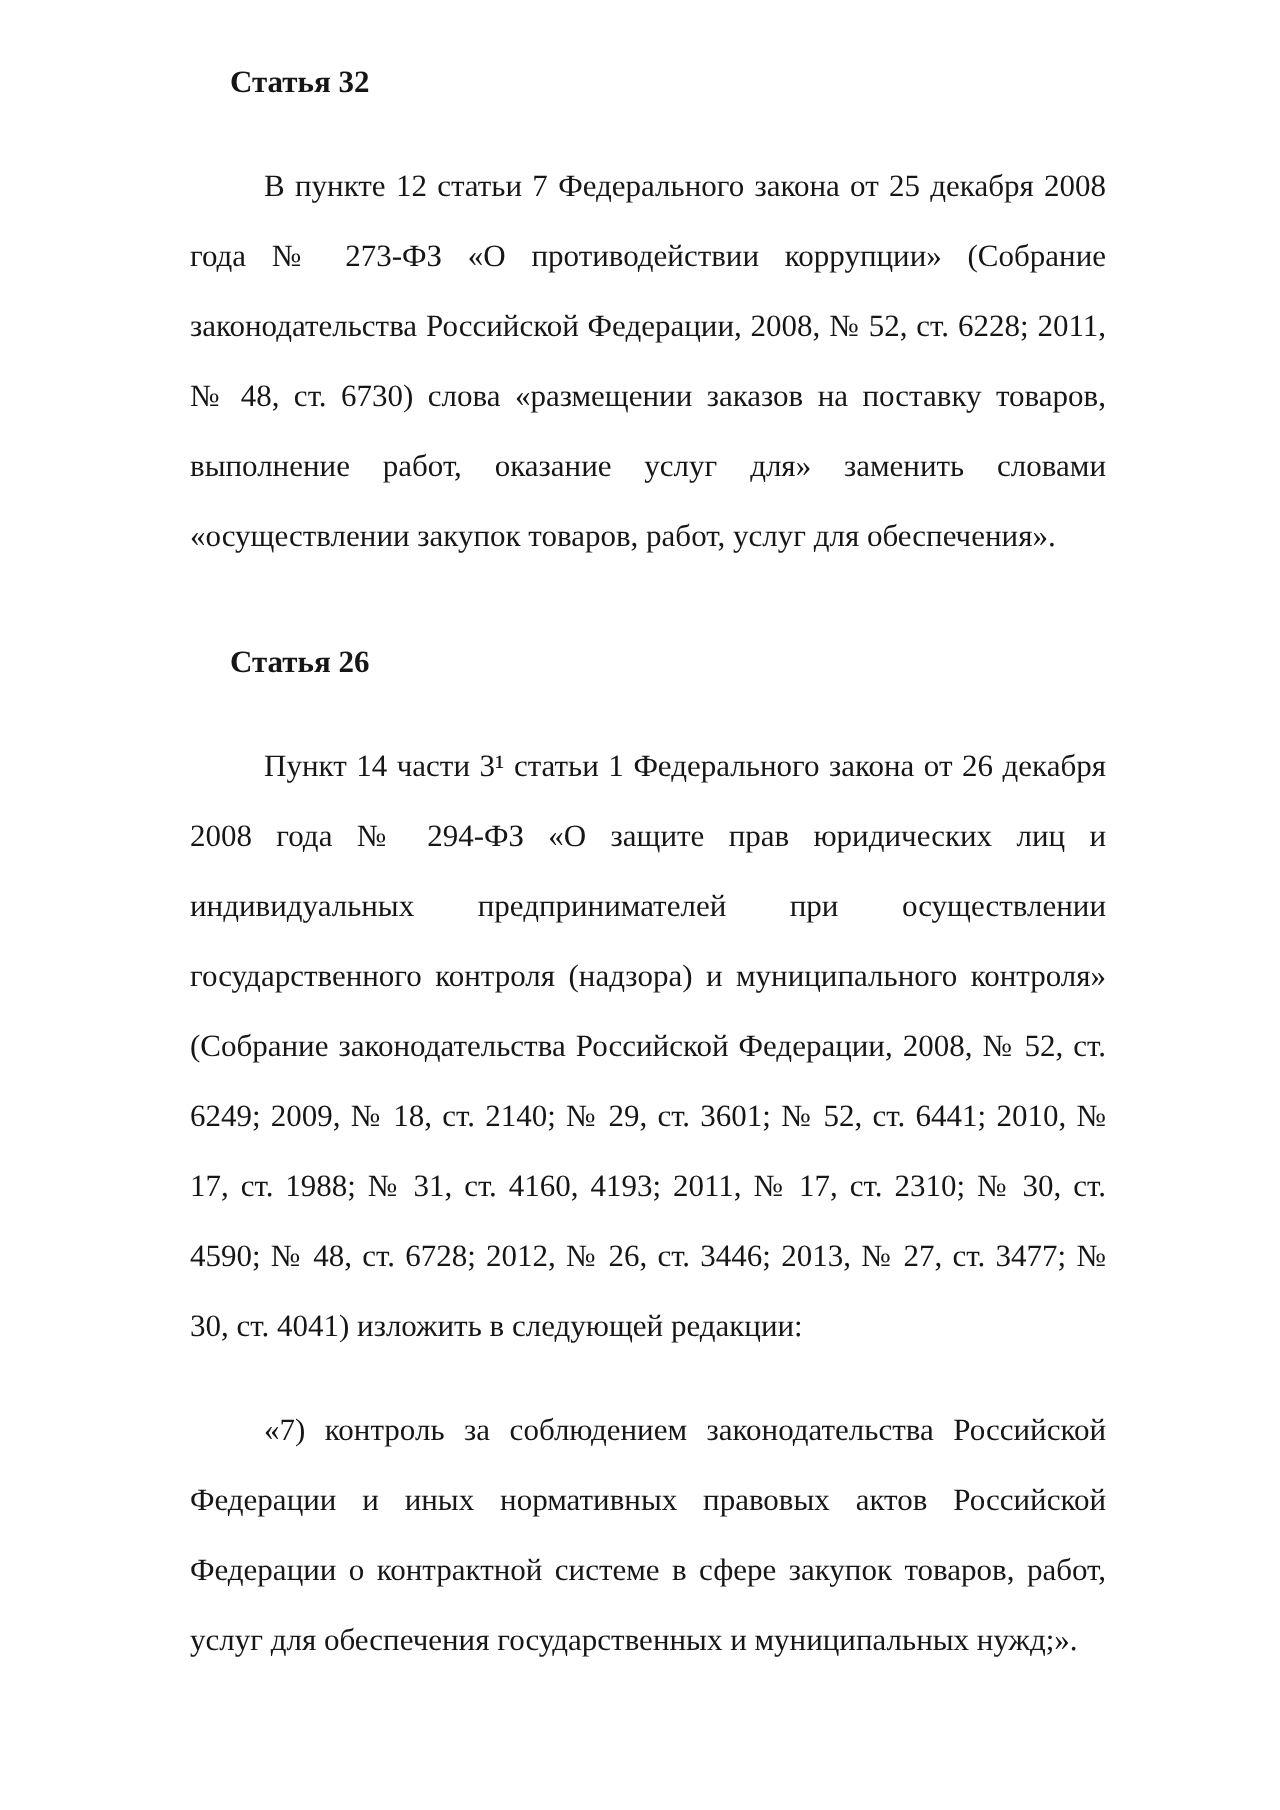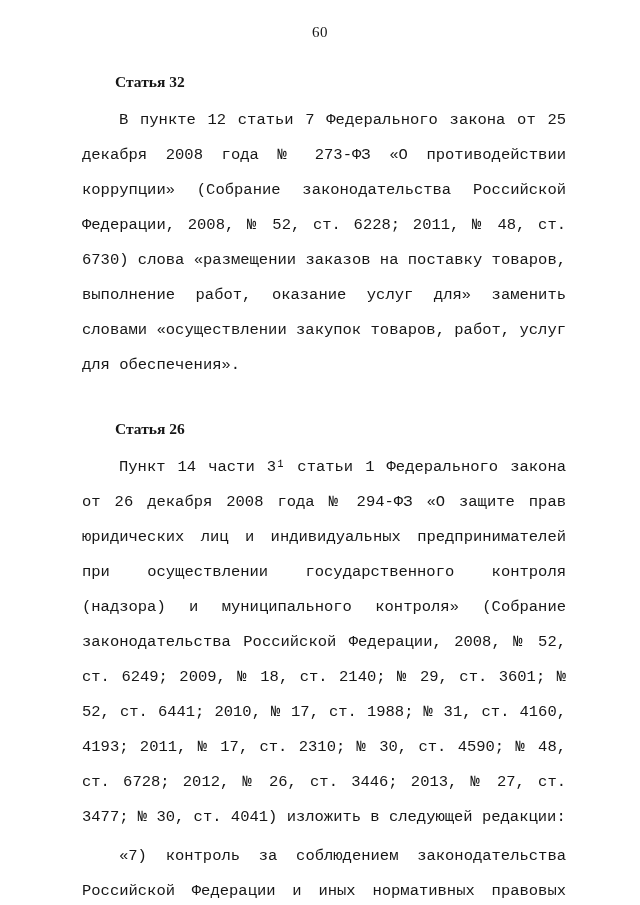--- a/index.html
+++ b/index.html
@@ -34,32 +34,30 @@
     font-size: 15.5px;
     font-weight: bold;
     text-indent: 37px;
     text-align: left;
     line-height: 35px;
   }
   .article-heading.spaced-before {
     margin-top: 28px;
   }
   .para {
-    margin: 4px;
+    margin: 17px;
     text-indent: 37px;
     text-align: justify;
-    font-family: Liberation Mono, monospace;
   }
 </style>
 </head>
 <body>
 
 <div class="page">
 
-  <div class="page-number">60</div>
 
   <div class="content">
 
     <h2 class="article-heading">Статья 32</h2>
 
     <p class="para">В пункте 12 статьи 7 Федерального закона от 25 декабря 2008 года № 273-ФЗ «О противодействии коррупции» (Собрание законодательства Российской Федерации, 2008, № 52, ст. 6228; 2011, № 48, ст. 6730) слова «размещении заказов на поставку товаров, выполнение работ, оказание услуг для» заменить словами «осуществлении закупок товаров, работ, услуг для обеспечения».</p>
 
     <h2 class="article-heading spaced-before">Статья 26</h2>
 
     <p class="para">Пункт 14 части 3¹ статьи 1 Федерального закона от 26 декабря 2008 года № 294-ФЗ «О защите прав юридических лиц и индивидуальных предпринимателей при осуществлении государственного контроля (надзора) и муниципального контроля» (Собрание законодательства Российской Федерации, 2008, № 52, ст. 6249; 2009, № 18, ст. 2140; № 29, ст. 3601; № 52, ст. 6441; 2010, № 17, ст. 1988; № 31, ст. 4160, 4193; 2011, № 17, ст. 2310; № 30, ст. 4590; № 48, ст. 6728; 2012, № 26, ст. 3446; 2013, № 27, ст. 3477; № 30, ст. 4041) изложить в следующей редакции:</p>

